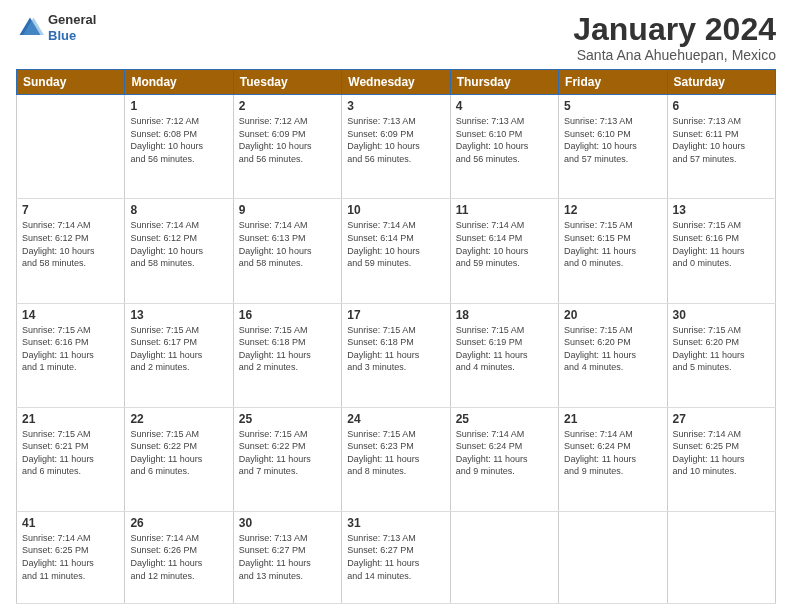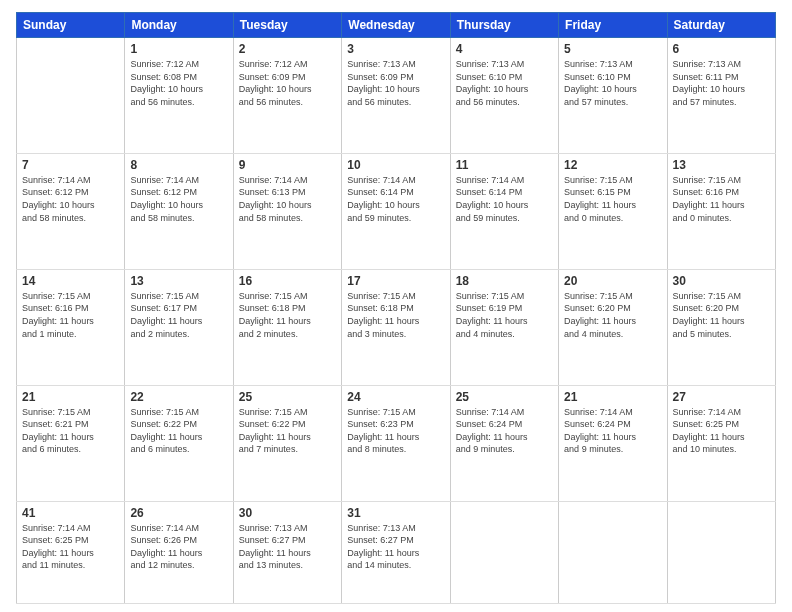--- a/index.html
+++ b/index.html
@@ -56,21 +56,21 @@
       color: #555;
     }
     .calendar {
       flex: 1;
       border: 1px solid #ccc;
       border-collapse: collapse;
       width: 100%;
       table-layout: fixed;
     }
     .calendar th {
-      background-color: #1d4ed8;
+      background-color: #a16207;
       color: white;
       text-align: left;
       padding: 5px 6px;
       font-size: 12px;
       font-weight: bold;
       border: 1px solid #2e6db4;
     }
     .calendar td {
       border: 1px solid #ccc;
       vertical-align: top;
@@ -107,20 +107,36 @@
     }
     
     .calendar tbody tr td {
       border-bottom: 1px solid #ddd;
     }
   </style>
 </head>
 <body>
 
 <div class="page">
+  <div class="header">
+    <div class="logo">
+      <svg class="logo-icon" viewBox="0 0 32 32" xmlns="http://www.w3.org/2000/svg">
+        <polygon points="16,4 28,24 4,24" fill="#2e6db4"></polygon>
+        <polygon points="20,4 32,24 8,24" fill="#5a9fd4" opacity="0.5"></polygon>
+      </svg>
+      <div class="logo-text">
+        <span class="general">General</span>
+        <span class="blue">Blue</span>
+      </div>
+    </div>
+    <div class="title-area">
+      <div class="month-title">January 2024</div>
+      <div class="location">Santa Ana Ahuehuepan, Mexico</div>
+    </div>
+  </div>
 
   <table class="calendar">
     <thead>
       <tr>
       <th>Sunday</th>
           <th>Monday</th>
           <th>Tuesday</th>
           <th>Wednesday</th>
           <th>Thursday</th>
           <th>Friday</th>

